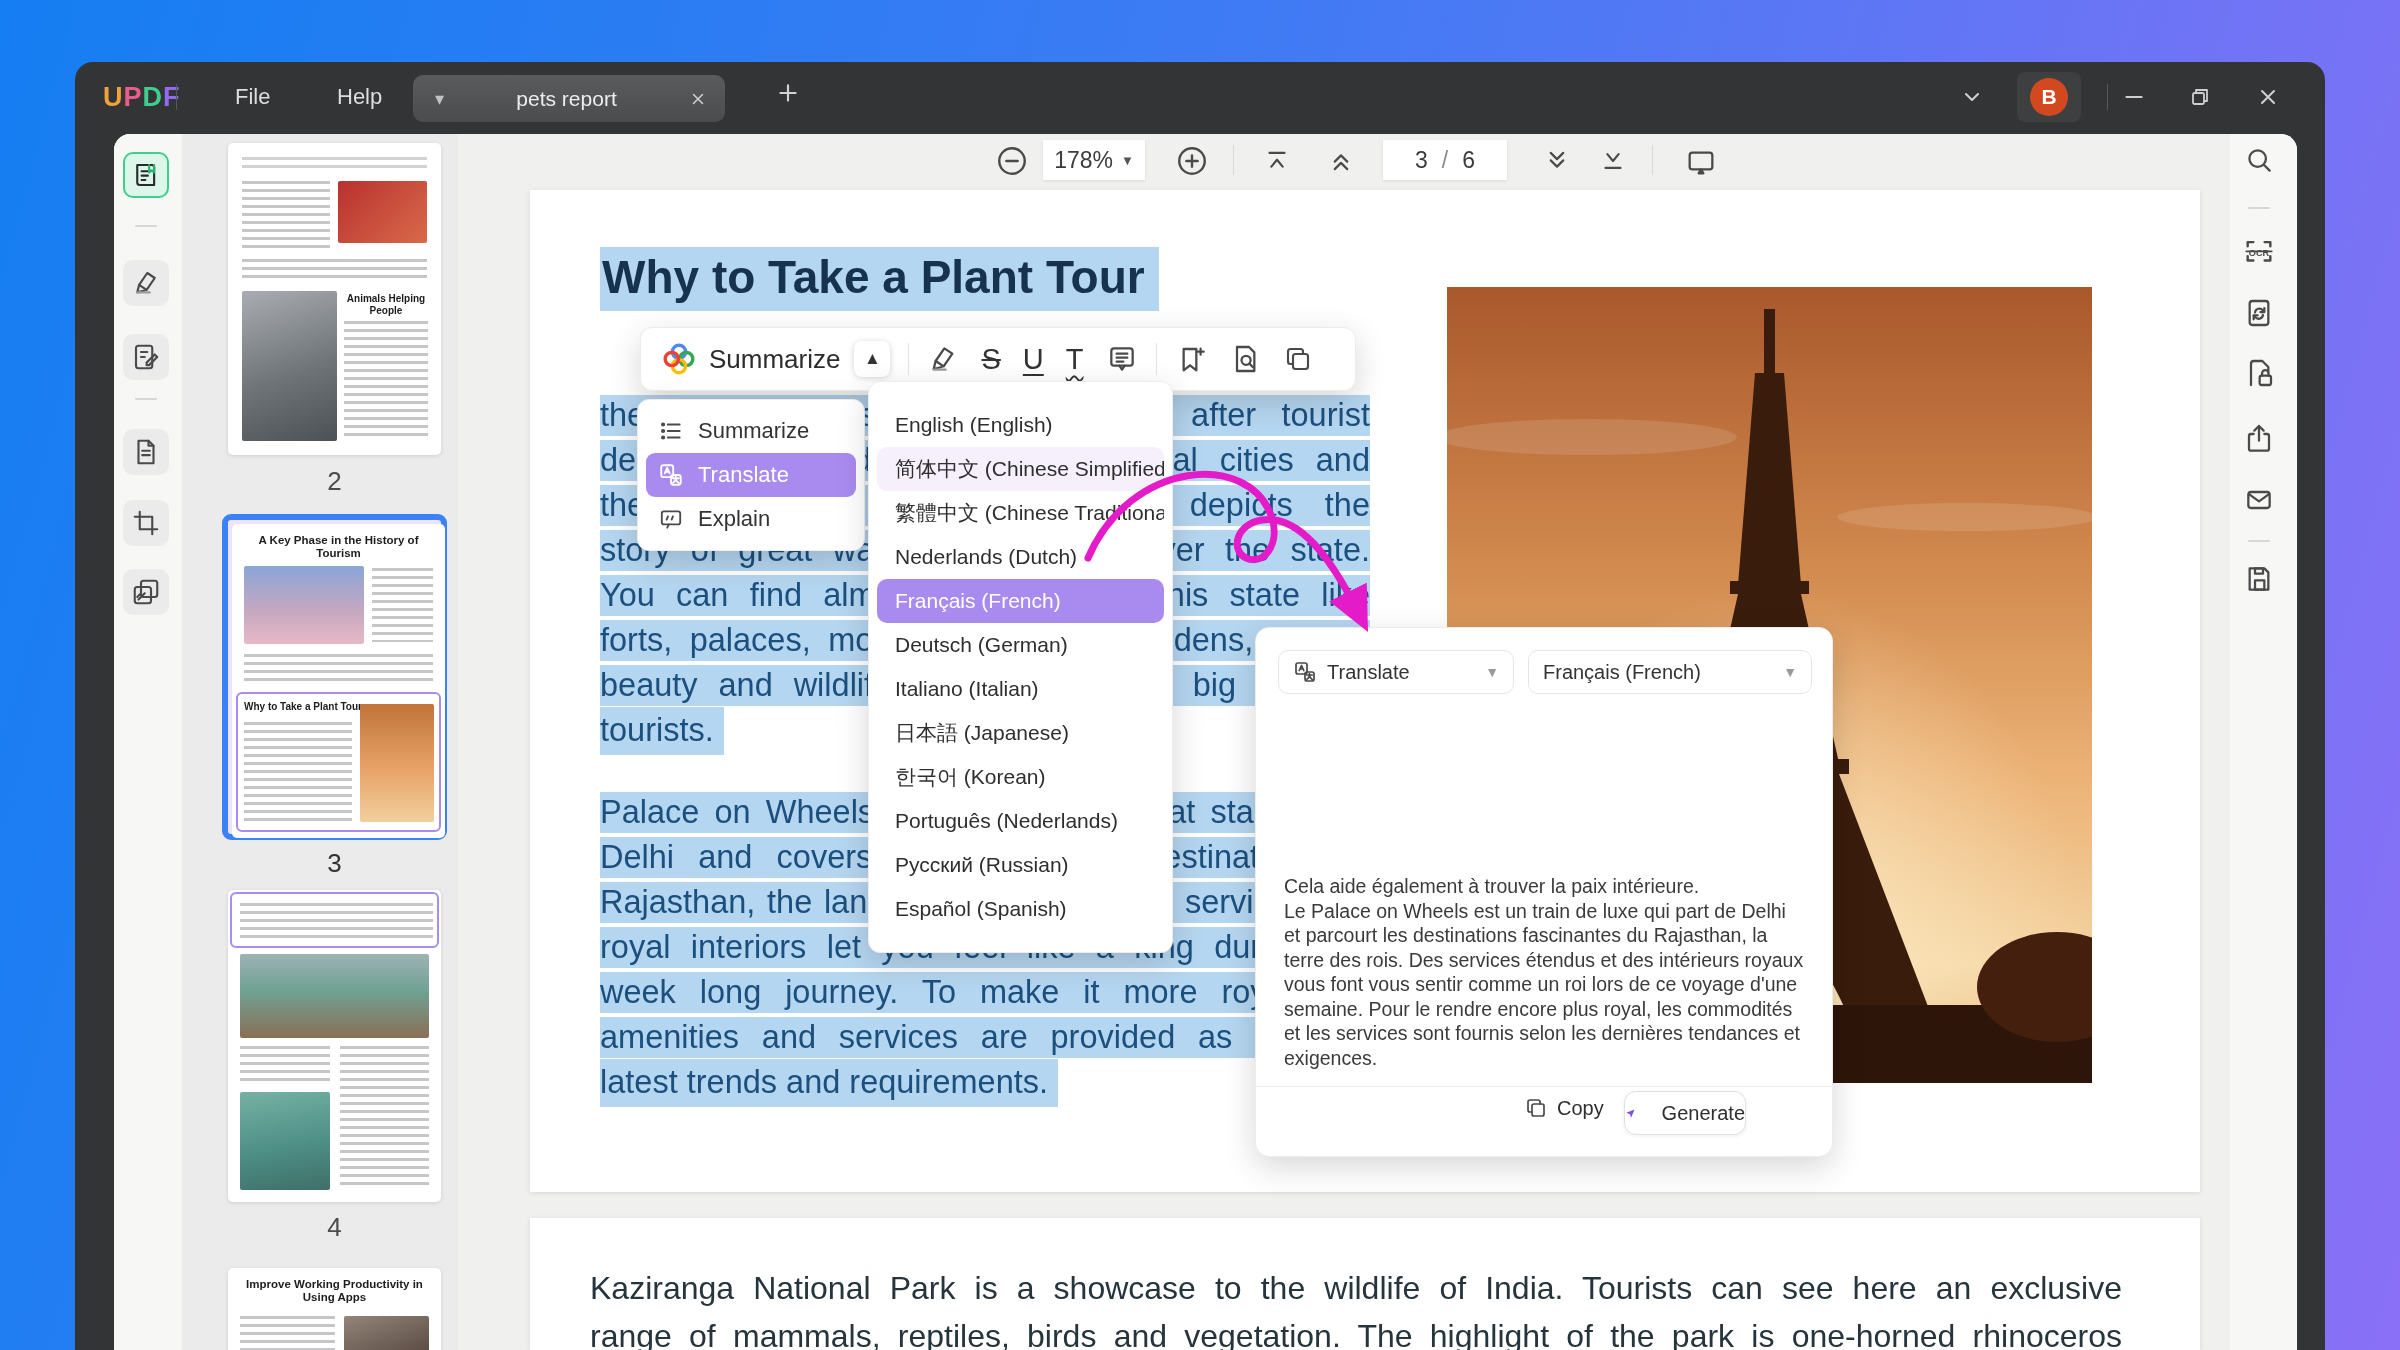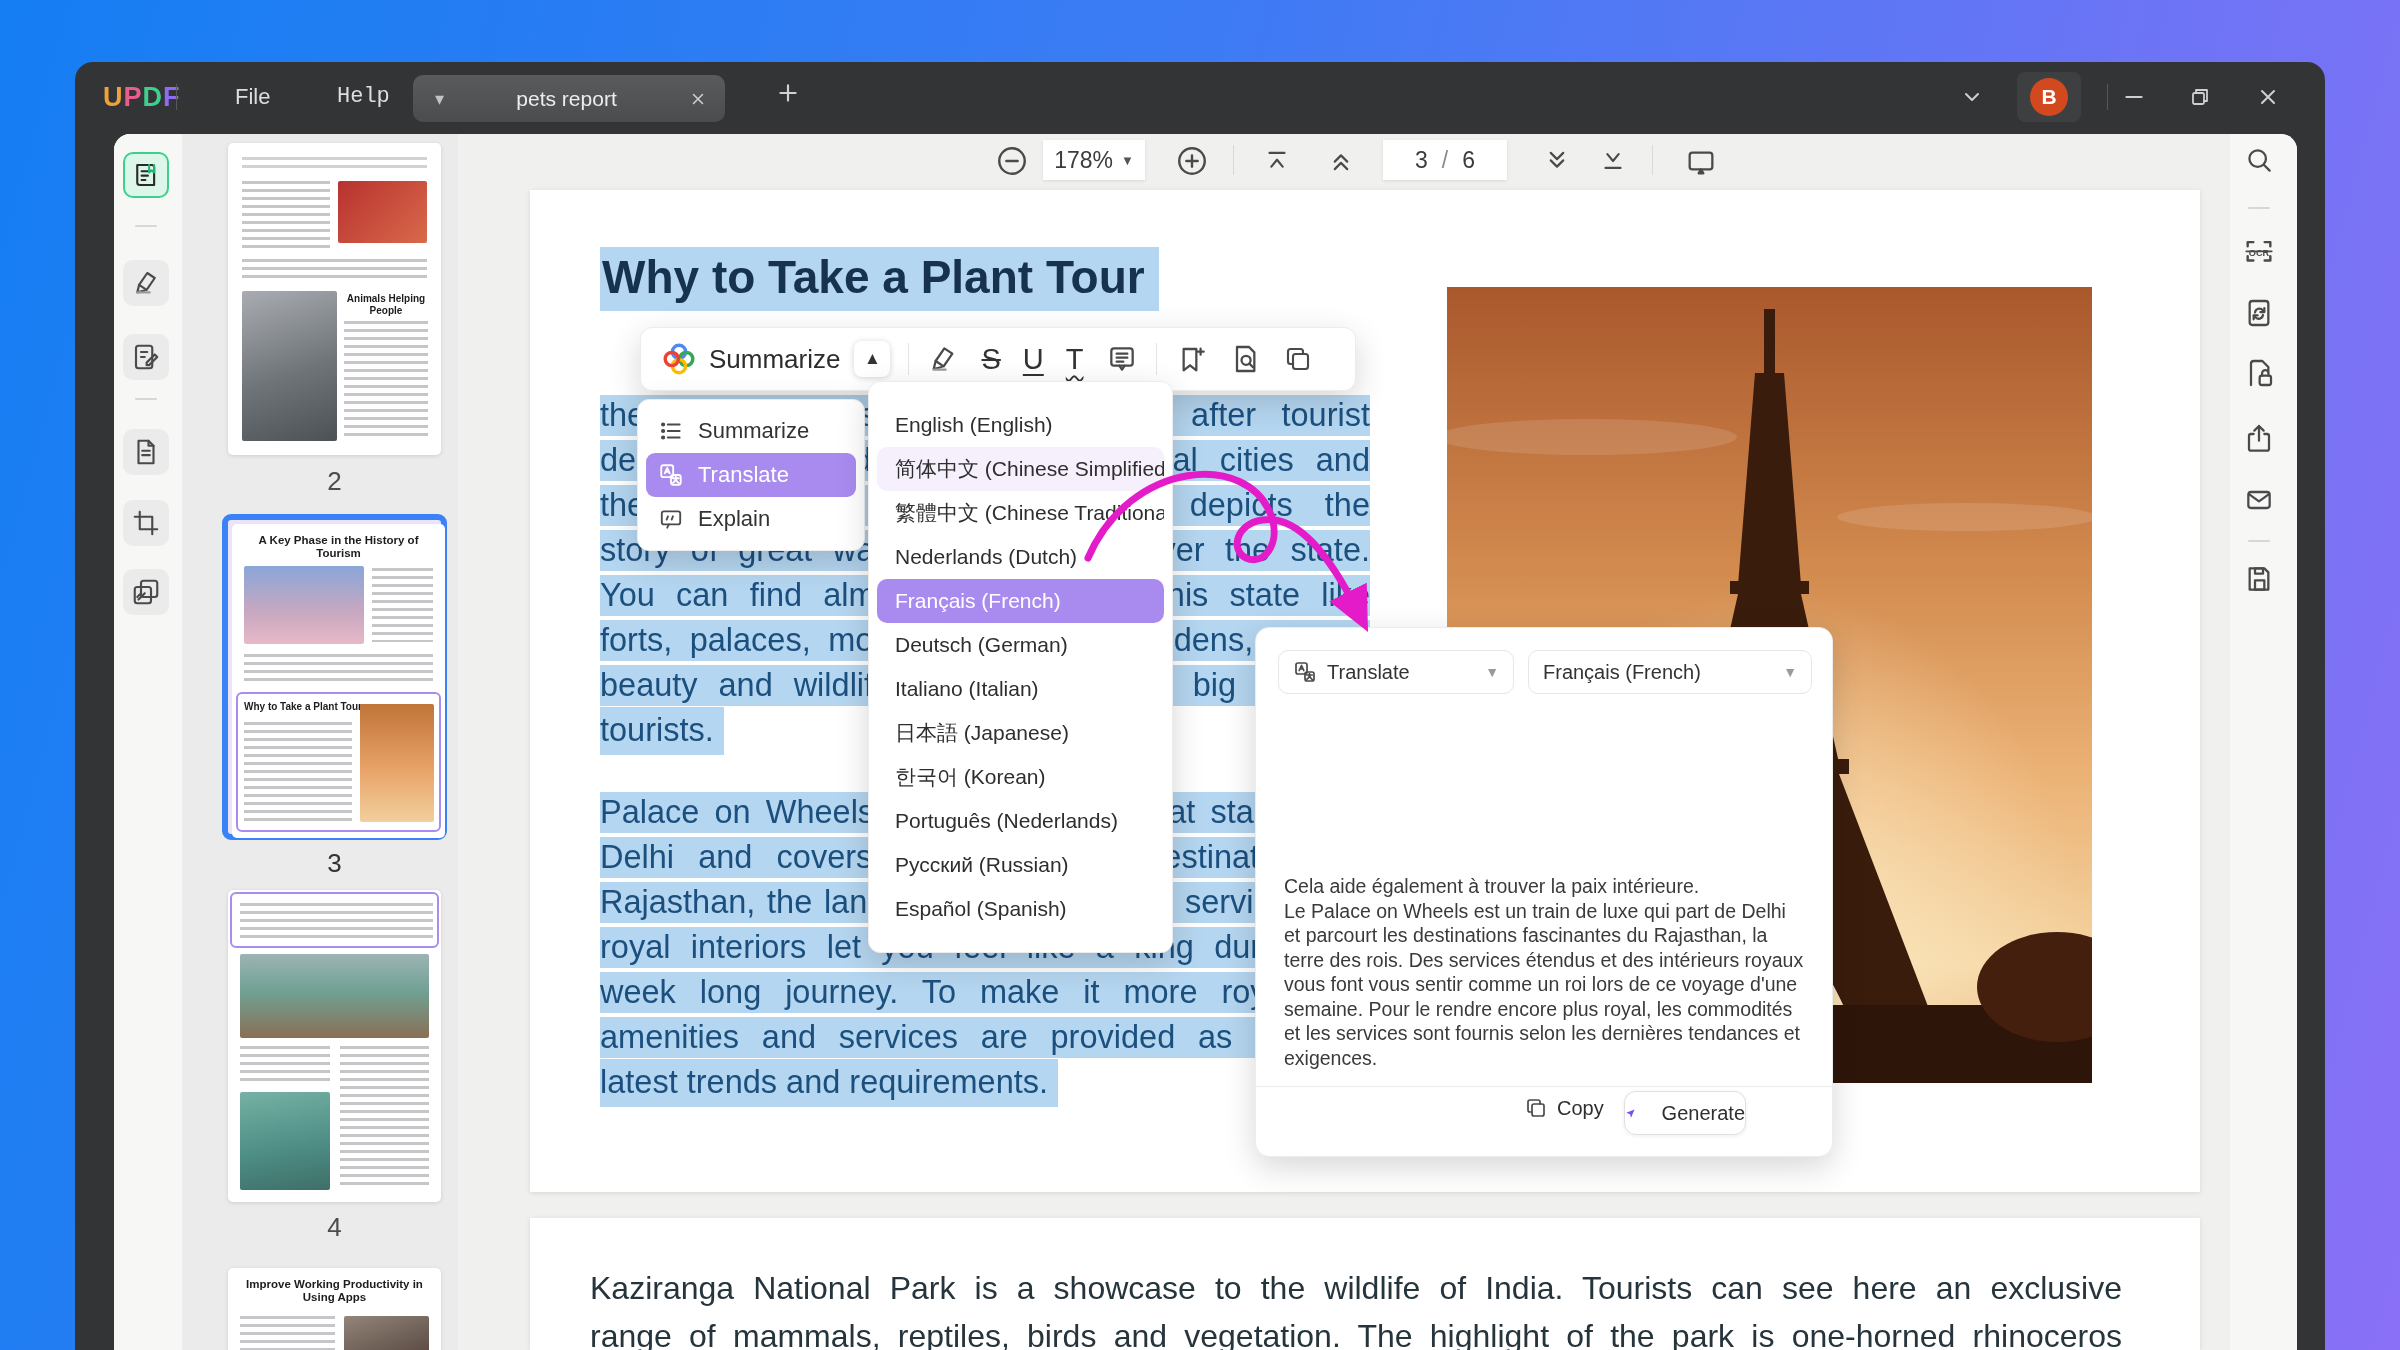--- a/index.html
+++ b/index.html
@@ -95,21 +95,21 @@
 <body>
 
 <div id="window" class="abs"></div>
 
 <div id="titlebar" class="abs">
   <div class="abs" style="left:28px; top:20px; font-size:27px; font-weight:800; letter-spacing:1px;">
     <span style="color:#f0a13a">U</span><span style="color:#e85d8a">P</span><span style="color:#3fcf8d">D</span><span style="color:#8e6bf0">F</span>
   </div>
   <div class="tb-sep abs" style="left:101px;"></div>
   <div class="menu-label abs" style="left:160px;">File</div>
-  <div class="menu-label abs" style="left:262px;font-family:Liberation Mono, monospace;">Help</div>
+  <div class="menu-label abs" style="left:262px;">Help</div>
 
   <div id="tab" class="abs">
     <span class="caret">▾</span>
     <span class="title">pets report</span>
     <span style="margin-right:18px;">
       <svg class="ic" width="18" height="18" viewBox="0 0 24 24" style="stroke:#d2d2d2;stroke-width:2;">
           <path d="M6 6l12 12M18 6L6 18"></path>
         </svg>
     </span>
   </div>

